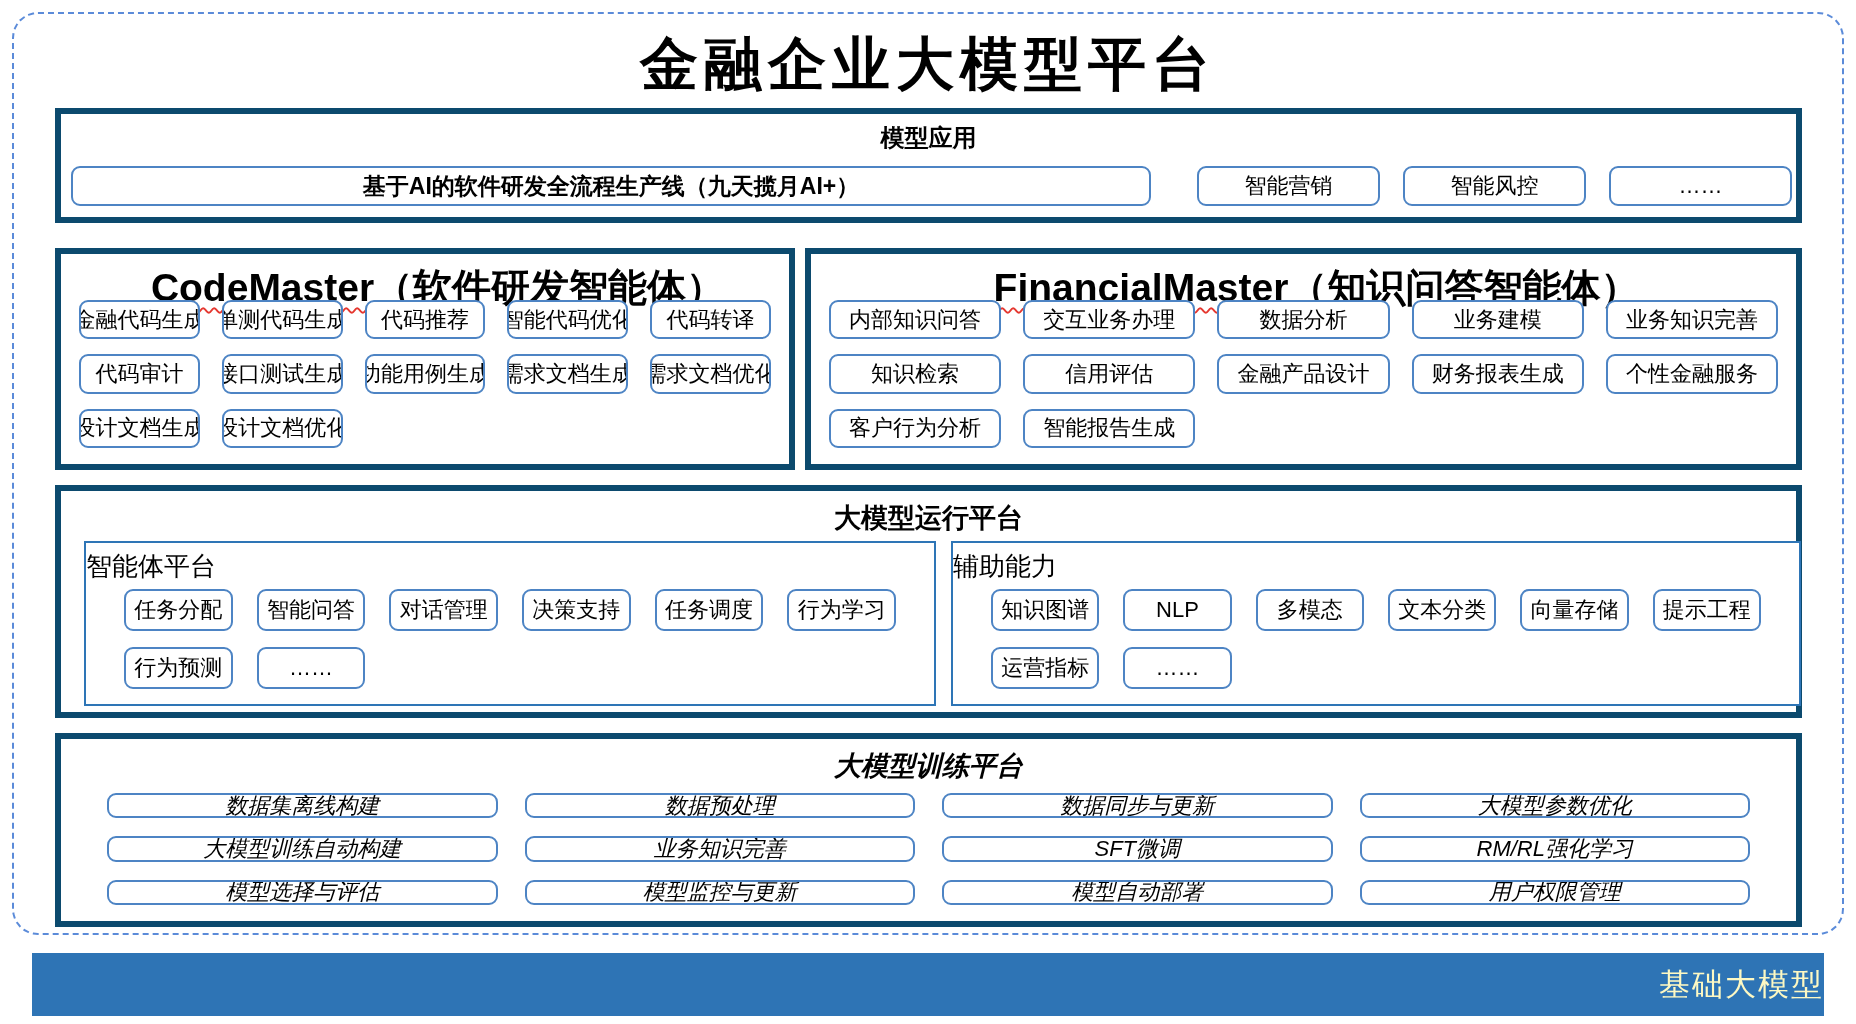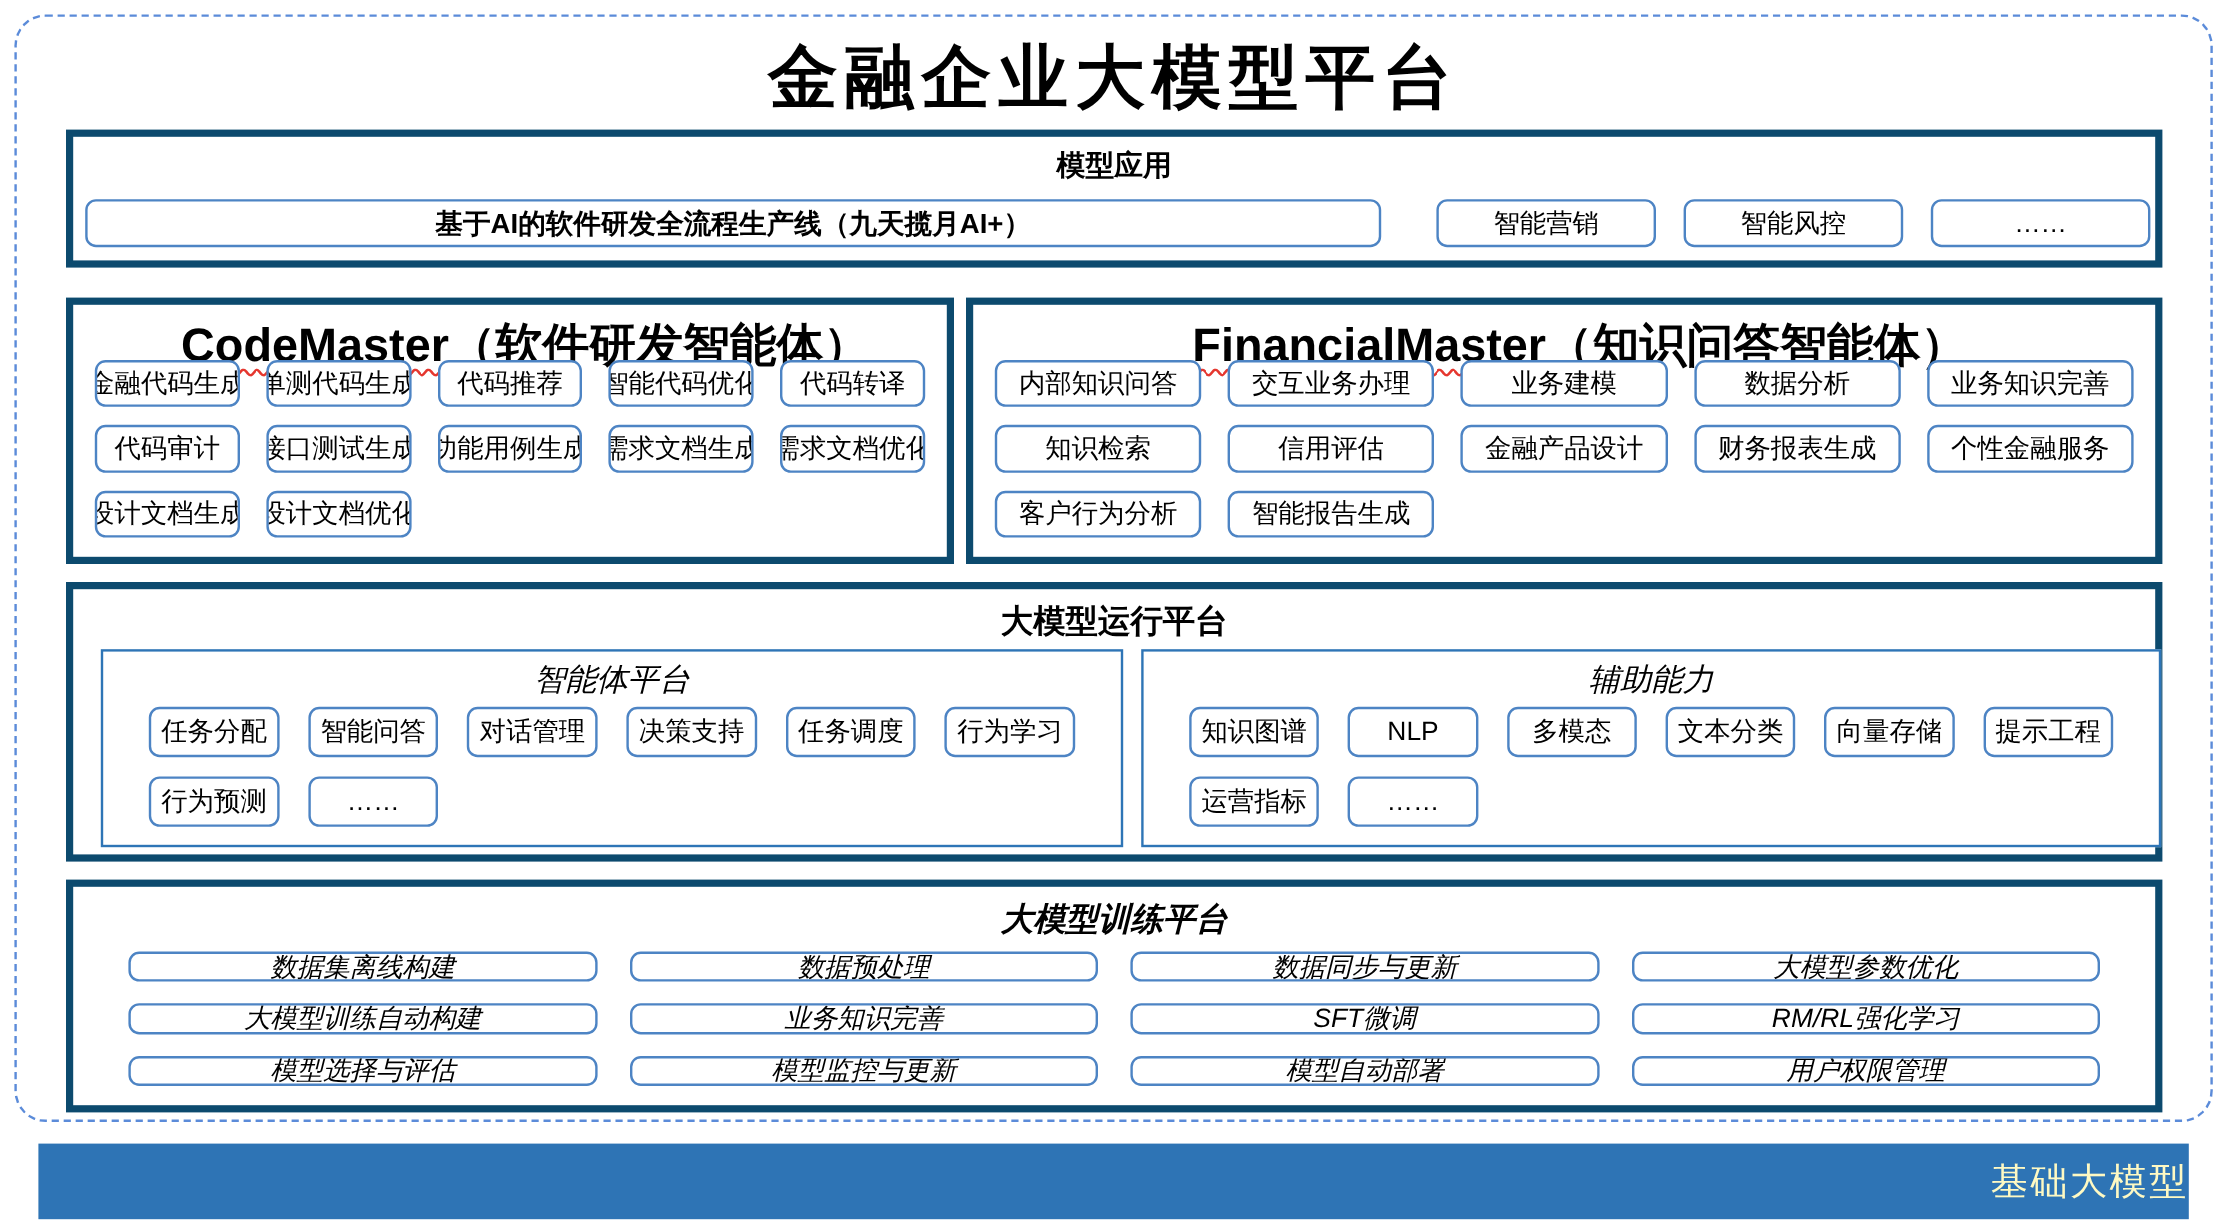--- a/index.html
+++ b/index.html
@@ -13,21 +13,21 @@
   }
   .main-title{
     position:absolute;top:26px;left:0;width:100%;text-align:center;
     font-family:"DejaVu Serif", serif;font-weight:900;font-size:58px;letter-spacing:6px;
   }
   .section{
     position:absolute;border:6px solid #0c4a6e;background:#fff;box-sizing:border-box;
   }
   .sec-title{ text-align:center;font-weight:bold;font-size:24px;margin-top:8px; }
   .sec-title-lg{ text-align:center;font-weight:bold;font-size:27px;margin-top:9px; }
-  .sec-title-reg{ text-align:center;font-weight:normal;font-size:26px;margin-top:6px;font-style:italic; }
+  .sec-title-reg{ text-align:left;font-weight:normal;font-size:26px;margin-top:6px; }
 
   .box{
     border:2px solid #4d84c4;border-radius:9px;box-sizing:border-box;background:#fff;
     display:flex;align-items:center;justify-content:center;
     font-size:22px;white-space:nowrap;overflow:hidden;
   }
 
   
   .sec-app{ left:55px;top:108px;width:1747px;height:115px; }
   .app-row{ position:absolute;left:10px;top:52px;display:flex;align-items:stretch;height:40px; }
@@ -106,22 +106,22 @@
     <div class="box">设计文档生成</div>
     <div class="box">设计文档优化</div>
   </div>
 </div>
 
 <div class="section sec-finmaster">
   <div class="agent-title"><span class="wavy">FinancialMaster</span><span>（知识问答智能体）</span></div>
   <div class="agent-grid">
     <div class="box">内部知识问答</div>
     <div class="box">交互业务办理</div>
+    <div class="box">数据分析</div>
     <div class="box">业务建模</div>
-    <div class="box">数据分析</div>
     <div class="box">业务知识完善</div>
     <div class="box">知识检索</div>
     <div class="box">信用评估</div>
     <div class="box">金融产品设计</div>
     <div class="box">财务报表生成</div>
     <div class="box">个性金融服务</div>
     <div class="box">客户行为分析</div>
     <div class="box">智能报告生成</div>
   </div>
 </div>

